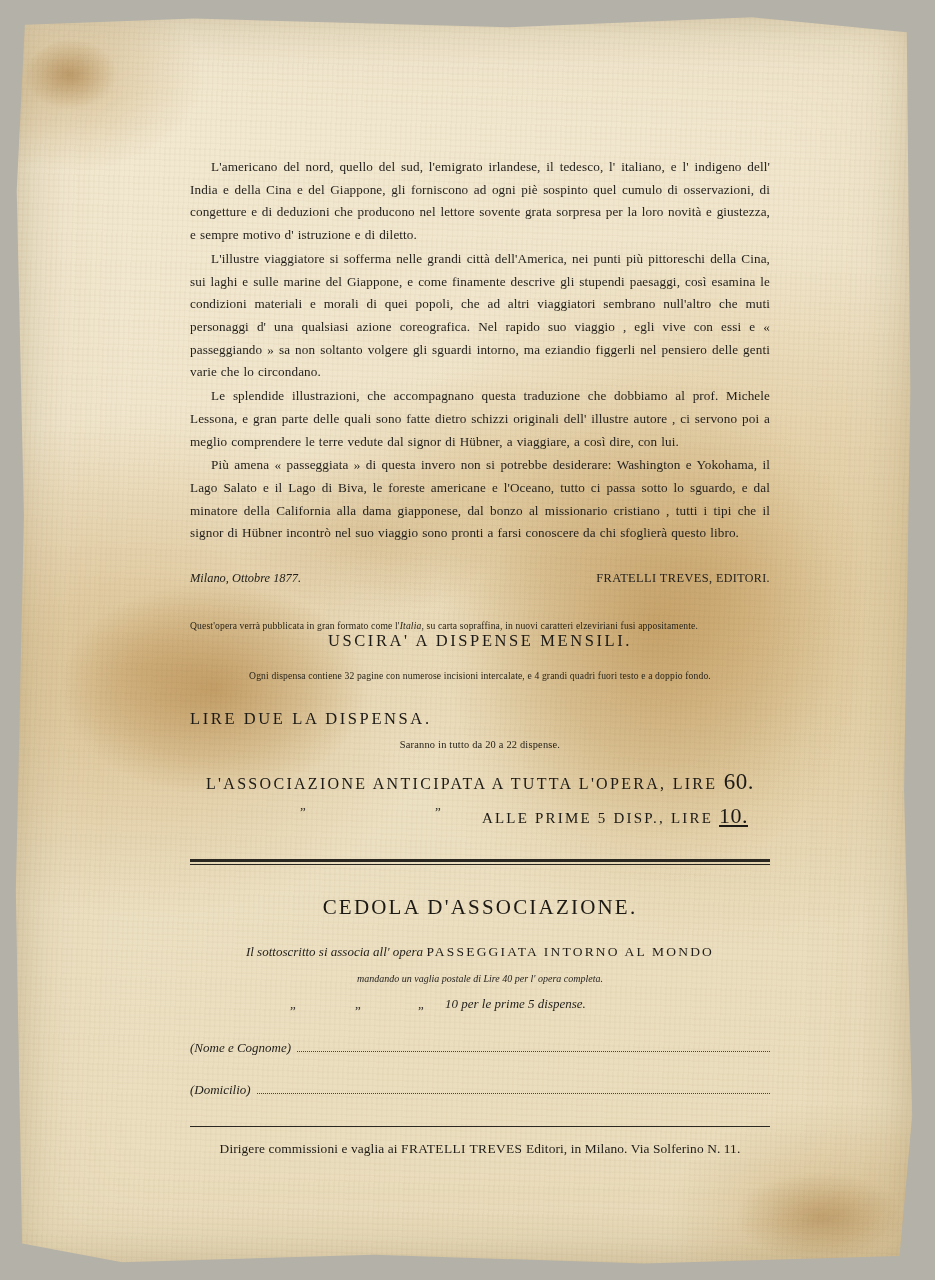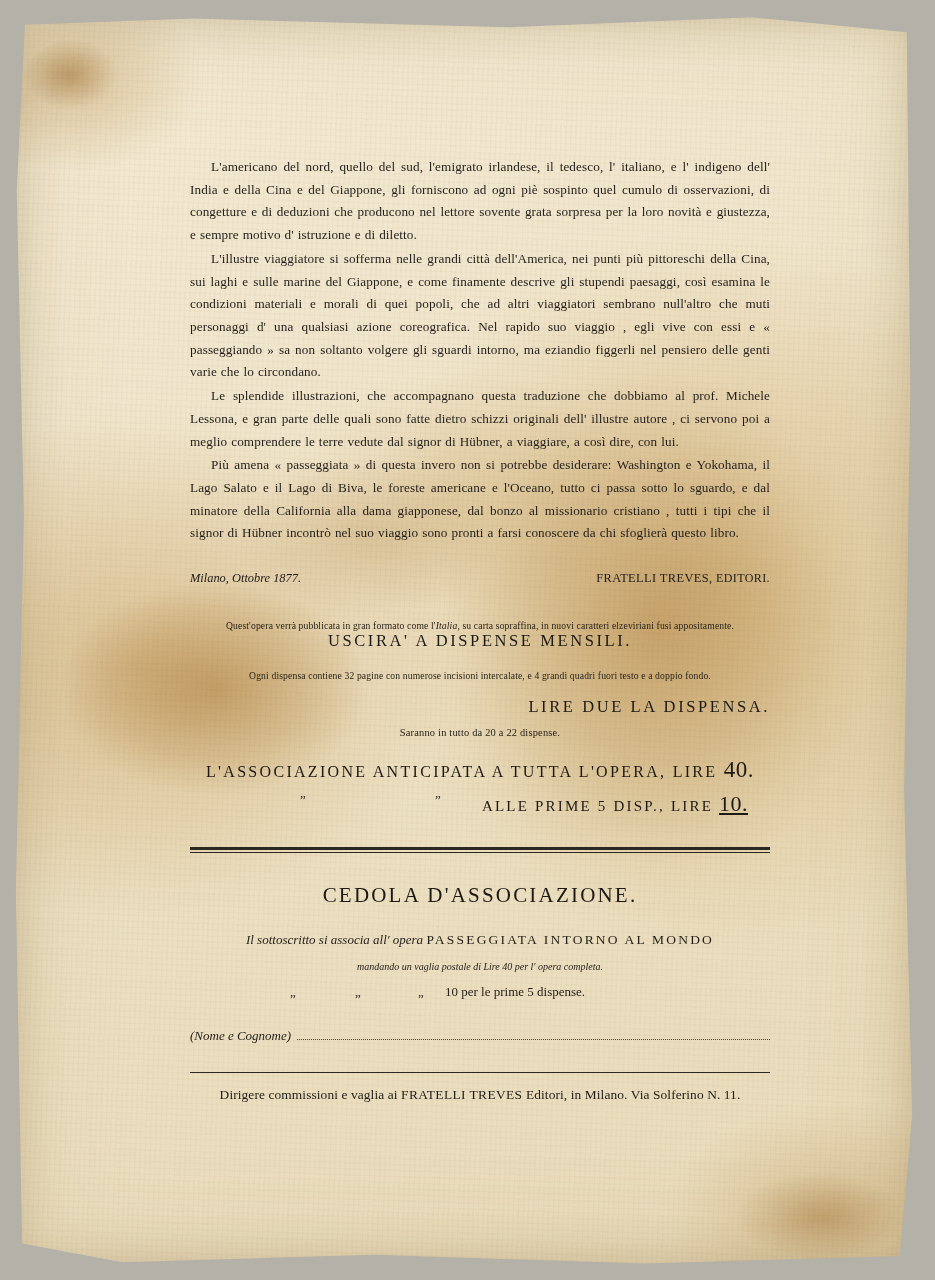--- a/index.html
+++ b/index.html
@@ -117,21 +117,21 @@
     justify-content: space-between;
     align-items: baseline;
     margin-top: 26px;
     font-size: 12.4px;
   }
   .sig-left { font-style: italic; color: #232019; text-align: center; }
   .sig-right { letter-spacing: 0.4px; }
   .sig-right .sc { font-size: 12px; margin-top: 40px; }
 
   .note-line {
-    text-align: center;
+    text-align: left;
     font-size: 9.6px;
     margin-top: 34px;
     letter-spacing: 0.15px;
     color: #272319;
   }
   .note-line em { font-style: italic; }
 
   .headline-1 {
     text-align: center;
     font-size: 16.5px;
@@ -141,22 +141,22 @@
 
   .note-line-2 {
     text-align: center;
     font-size: 9.6px;
     margin-top: 19px;
     letter-spacing: 0.15px;
     color: #272319;
   }
 
   .headline-2 {
-    text-align: right;
-    margin-top: 16px;
+    text-align: left;
+    margin-top: 28px;
     font-size: 16.5px;
     letter-spacing: 2.6px;
     color: #1d1a15;
   }
 
   .note-line-3 {
     text-align: center;
     font-size: 10.4px;
     margin-top: 10px;
     letter-spacing: 0.2px;
@@ -238,20 +238,21 @@
     text-align: center;
     margin-top: 12px;
     font-size: 13px;
     color: #211e19;
     height: 18px;
   }
   .sub-3 .tail {
     position: absolute;
     left: 255px;
     top: 0;
+    font-style: italic;
   }
 
   .field-row {
     display: flex;
     align-items: baseline;
     margin-top: 26px;
     font-size: 13px;
     color: #211e19;
   }
   .field-label { font-style: italic; white-space: nowrap; }
@@ -306,21 +307,21 @@
       <div class="note-line"><span>Quest'opera verrà pubblicata in gran formato come l'</span><em>Italia</em><span>, su carta sopraffina, in nuovi caratteri elzeviriani fusi appositamente.</span></div>
 
       <div class="headline-1">USCIRA' A DISPENSE MENSILI.</div>
 
       <div class="note-line-2">Ogni dispensa contiene 32 pagine con numerose incisioni intercalate, e 4 grandi quadri fuori testo e a doppio fondo.</div>
 
       <div class="headline-2">LIRE DUE LA DISPENSA.</div>
 
       <div class="note-line-3">Saranno in tutto da 20 a 22 dispense.</div>
 
-      <div class="headline-3"><span>L'ASSOCIAZIONE ANTICIPATA A TUTTA L'OPERA, LIRE </span><span class="big">40.</span></div>
+      <div class="headline-3"><span>L'ASSOCIAZIONE ANTICIPATA A TUTTA L'OPERA, LIRE </span><span class="big">60.</span></div>
 
       <div class="ditto-row">
         <span class="ditto" style="left:110px; top:2px;">„</span>
         <span class="ditto" style="left:245px; top:2px;">„</span>
       </div>
 
       <div class="headline-4"><span>ALLE PRIME 5 DISP., LIRE </span><span class="big">10.</span></div>
 
       <div class="rule-double">
         <div class="thick"></div>
@@ -338,20 +339,24 @@
         <span class="ditto" style="left:165px; top:0;">„</span>
         <span class="ditto" style="left:228px; top:0;">„</span>
         <span class="tail">10 per le prime 5 dispense.</span>
       </div>
 
       <div class="field-row">
         <span class="field-label">(Nome e Cognome)</span>
         <span class="field-dots"></span>
       </div>
 
+      <div class="field-row">
+        <span class="field-label">(Domicilio)</span>
+        <span class="field-dots"></span>
+      </div>
 
       <div class="rule-bottom"></div>
 
       <div class="footer-line"><span>Dirigere commissioni e vaglia ai </span><span class="sc">FRATELLI TREVES</span><span> Editori, in Milano. Via Solferino N. 11.</span></div>
 
     </div>
 
     <div class="edge-shadow"></div>
   </div>
 </div>

